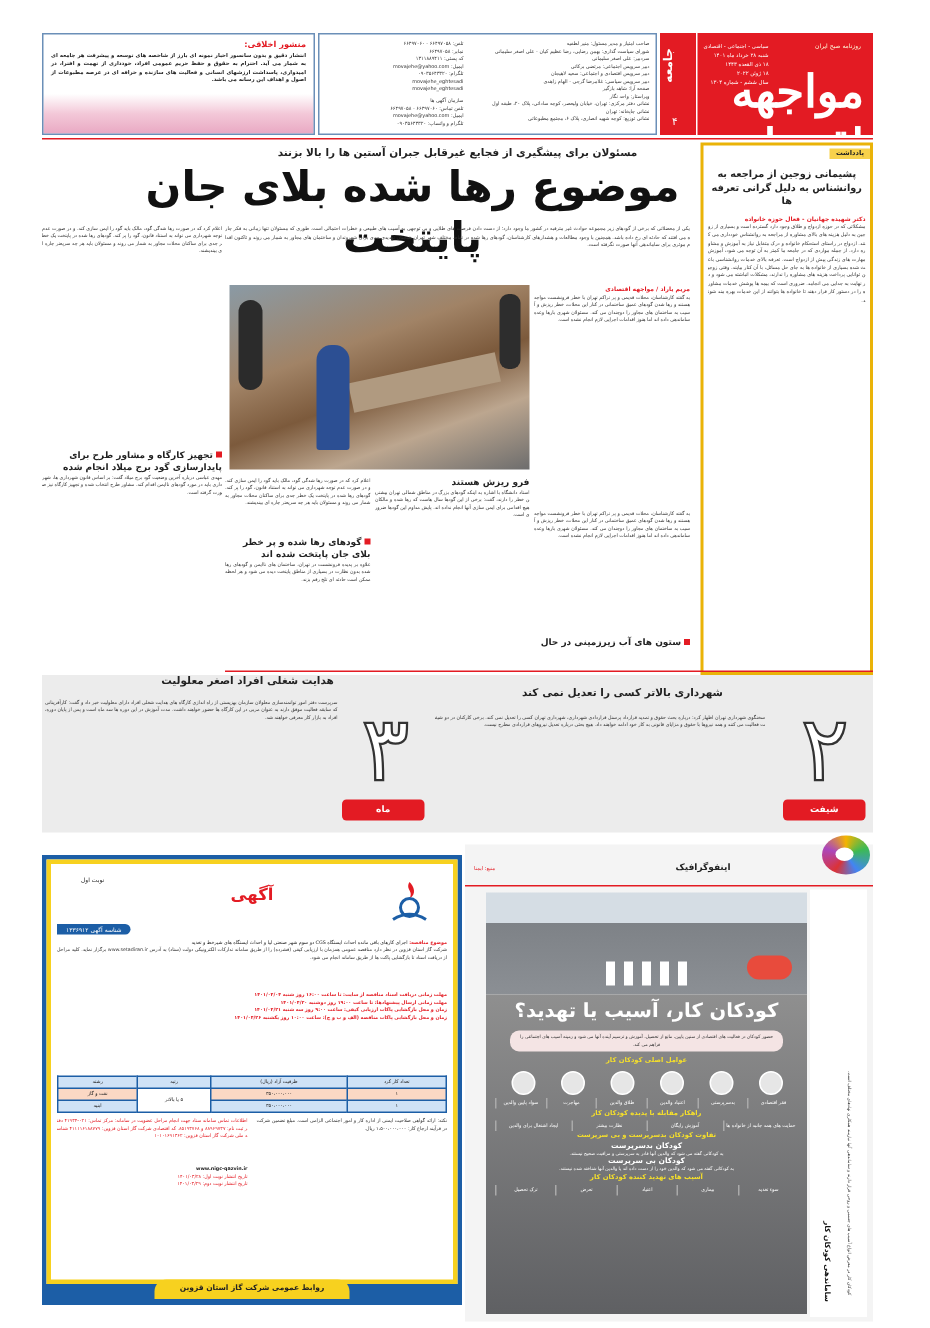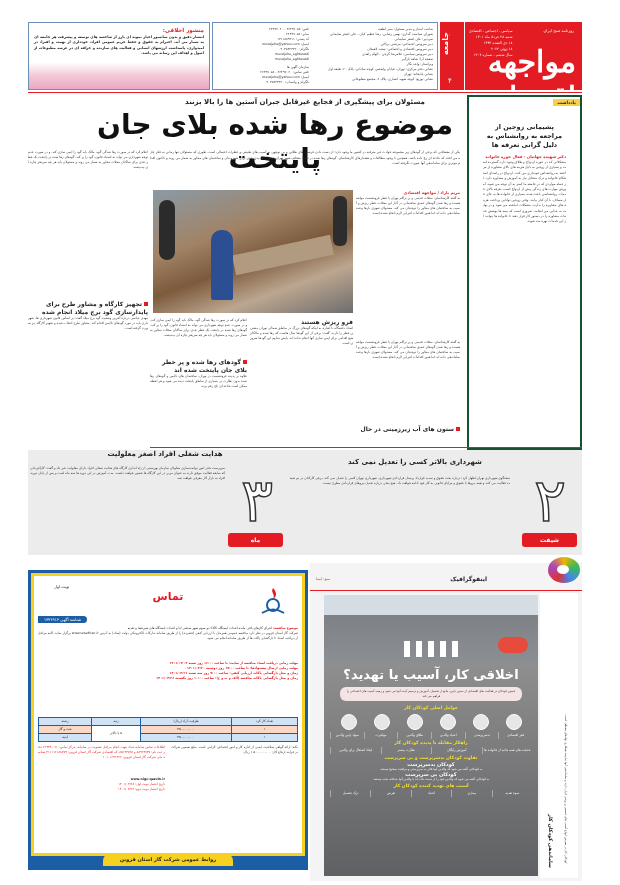--- a/index.html
+++ b/index.html
@@ -15,21 +15,21 @@
 .section-tab span{position:absolute;top:10px;left:3px;writing-mode:vertical-rl;transform:rotate(180deg);font-size:8px;font-weight:bold}
 .section-tab i{position:absolute;bottom:6px;left:8px;font-style:normal;font-size:7px}
 .info-box{left:212px;top:22px;width:226px;height:68px;border:1px solid #6b8fb8;padding:3px 4px}
 .info-col{position:absolute;top:4px;font-size:3.3px;line-height:5px;color:#333}
 .ethics{left:28px;top:22px;width:182px;height:68px;border:1px solid #6b8fb8;background:linear-gradient(to bottom,#fff 0%,#fff 60%,#f3c8d8 80%,#e9a9c3 100%);padding:3px 5px}
 .ethics h4{color:#e31b23;font-size:5.5px;line-height:9px;text-align:right}
 .ethics p{font-size:3.6px;line-height:5.3px;font-weight:bold;color:#222;text-align:justify}
 .red-line{left:28px;top:92px;width:554px;height:1px;background:#e31b23}
 .kicker{left:150px;top:100px;width:310px;text-align:center;font-size:7px;font-weight:bold}
 .headline{left:90px;top:108px;width:370px;text-align:center;font-size:28px;line-height:34px;font-weight:bold;color:#111}
-.notes{left:467px;top:95px;width:115px;height:355px;border:2px solid #14532d;background:#fff;padding:14px}
+.notes{left:467px;top:95px;width:115px;height:355px;border:2px solid #eab308;background:#fff;padding:3px}
 .notes-tag{position:absolute;right:0;top:2px;background:#f7d14b;color:#222;font-size:4.5px;padding:1px 4px;font-weight:bold}
 .notes h3{margin-top:12px;font-size:6.5px;line-height:9px;text-align:center;color:#222}
 .notes .author{color:#e31b23;font-size:4px;line-height:6px;font-weight:bold;margin-top:4px}
 .lead{left:150px;top:150px;width:310px;height:36px}
 .photo{left:153px;top:190px;width:200px;height:123px;background:linear-gradient(160deg,#8a9aa5 0%,#a18366 35%,#7c5a3c 55%,#bca68f 75%,#6d6d6d 100%);overflow:hidden}
 .photo .worker{position:absolute;left:58px;top:40px;width:22px;height:70px;background:#2c4f93;border-radius:10px 10px 2px 2px}
 .photo .worker2{position:absolute;left:6px;top:10px;width:16px;height:60px;background:#2b2b2b;border-radius:8px}
 .photo .ff{position:absolute;right:6px;top:6px;width:14px;height:50px;background:#2d2d2d;border-radius:6px}
 .photo .pipe{position:absolute;left:80px;top:55px;width:100px;height:20px;background:#b09a80;transform:rotate(-12deg)}
 .col-mid{left:356px;top:190px;width:104px;height:150px}
@@ -191,21 +191,21 @@
   <div class="swirl"></div>
   <div class="street">
     <div class="cw" style="left:80px"></div>
     <div class="cw" style="left:92px"></div>
     <div class="cw" style="left:104px"></div>
     <div class="cw" style="left:116px"></div>
     <div class="cw" style="left:128px"></div>
     <div style="position:absolute;right:10px;bottom:10px;width:30px;height:16px;background:#e84b3c;border-radius:8px"></div>
   </div>
   <div class="poster">
-    <h2>اخلاقی کار، آسیب یا تهدید؟</h2>
+    <h2>کودکان کار، آسیب یا تهدید؟</h2>
     <div class="pill">حضور کودکان در فعالیت های اقتصادی از سنین پایین، مانع از تحصیل، آموزش و ترسیم آینده آنها می شود و زمینه آسیب های اجتماعی را فراهم می کند.</div>
     <div class="ybar">عوامل اصلی کودکان کار</div>
     <div class="icons-row">
       <div class="ic"></div>
       <div class="ic"></div>
       <div class="ic"></div>
       <div class="ic"></div>
       <div class="ic"></div>
       <div class="ic"></div>
     </div>
@@ -244,21 +244,21 @@
   </div>
 </div>
 
 <div class="abs ad">
   <div class="ad-in">
     <svg class="ad-logo" viewBox="0 0 30 30">
       <path d="M15 2 C12 7 18 8 15 13 C20 10 18 5 15 2Z" fill="#e31b23"></path>
       <circle cx="15" cy="19" r="6" fill="none" stroke="#1c5ea6" stroke-width="2"></circle>
       <path d="M4 27 Q15 20 26 27" fill="none" stroke="#1c5ea6" stroke-width="2"></path>
     </svg>
-    <h2>تماس</h2>
+    <h2>آگهی</h2>
     <div style="position:absolute;left:20px;top:8px;font-size:4px">نوبت اول</div>
     <div class="ad-num">شناسه آگهی ۱۳۳۶۹۱۲</div>
     <div style="position:absolute;top:50px;left:4px;right:4px;font-size:3.2px;line-height:5px">
       <div><span style="color:#e31b23;font-weight:bold">موضوع مناقصه:</span> <span>اجرای کارهای باقی مانده احداث ایستگاه CGS دو سوم شهر صنعتی لیا و احداث ایستگاه های شیرخط و تغذیه</span></div>
       <div class="txt" style="height:30px">شرکت گاز استان قزوین در نظر دارد مناقصه عمومی همزمان با ارزیابی کیفی (فشرده) را از طریق سامانه تدارکات الکترونیکی دولت (ستاد) به آدرس www.setadiran.ir برگزار نماید. کلیه مراحل از دریافت اسناد تا بازگشایی پاکت ها از طریق سامانه انجام می شود.</div>
       <div style="color:#e31b23;font-weight:bold">مهلت زمانی دریافت اسناد مناقصه از سایت: تا ساعت ۱۶:۰۰ روز شنبه ۱۴۰۱/۰۴/۰۴</div>
       <div style="color:#e31b23;font-weight:bold">مهلت زمانی ارسال پیشنهادها: تا ساعت ۱۹:۰۰ روز دوشنبه ۱۴۰۱/۰۴/۲۰</div>
       <div style="color:#e31b23;font-weight:bold">زمان و محل بازگشایی پاکات ارزیابی کیفی: ساعت ۹:۰۰ روز سه شنبه ۱۴۰۱/۰۴/۲۱</div>
       <div style="color:#e31b23;font-weight:bold">زمان و محل بازگشایی پاکات مناقصه (الف و ب و ج): ساعت ۱۰:۰۰ روز یکشنبه ۱۴۰۱/۰۴/۲۶</div>
       <div style="height:36px"></div>

